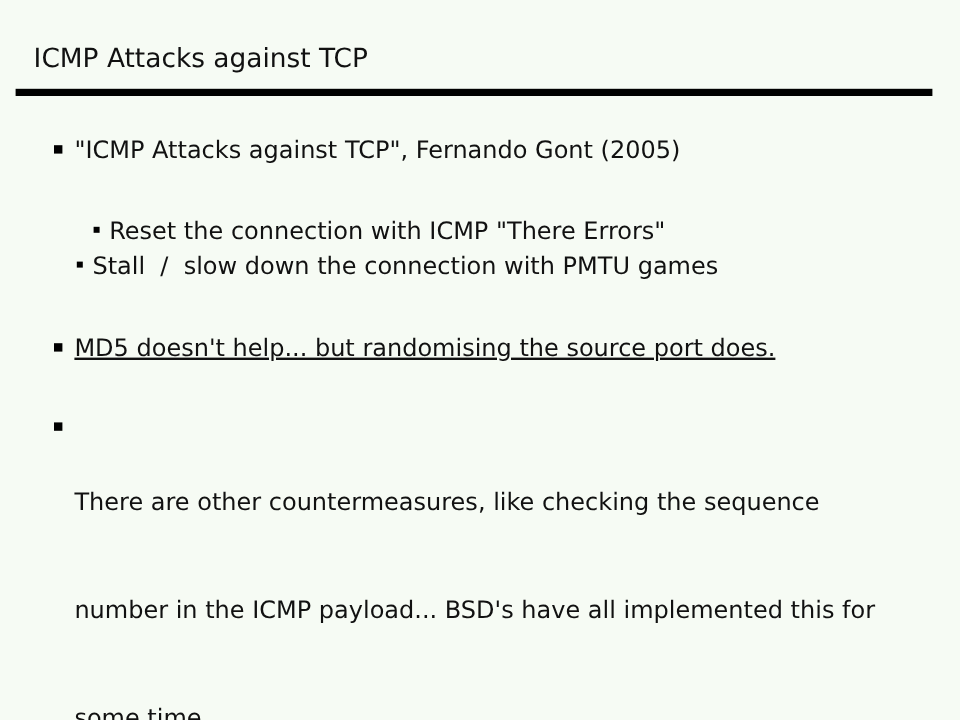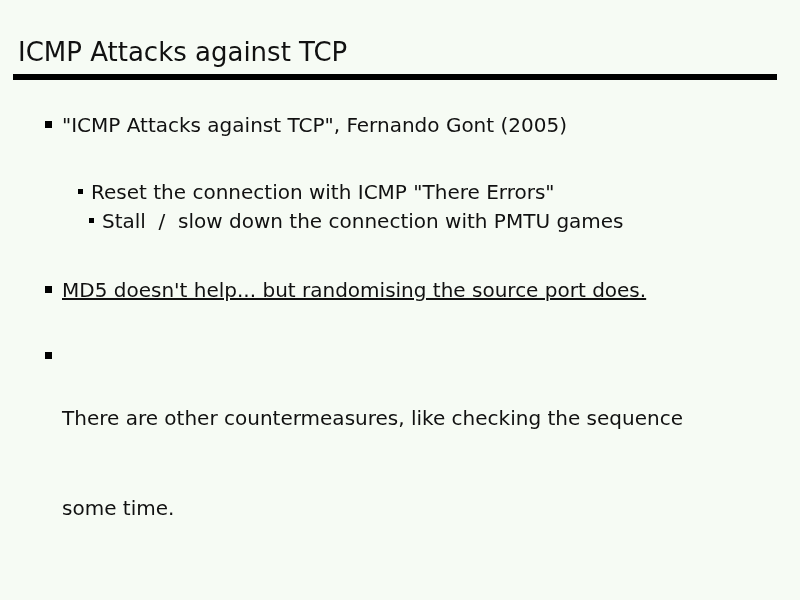--- a/index.html
+++ b/index.html
@@ -7,23 +7,23 @@
     width: 800px;
     height: 600px;
     position: relative;
     background: #f6fbf4;
     color: #111111;
     font-family: "DejaVu Sans", sans-serif;
     overflow: hidden;
   }
   .title {
     position: absolute;
-    left: 18px;
+    left: 28px;
     top: 37px;
-    font-size: 26px;
+    font-size: 22px;
     letter-spacing: 0px;
     white-space: pre;
   }
   .title-rule {
     position: absolute;
     left: 13px;
     top: 74px;
     width: 764px;
     height: 6px;
     background: #000000;
@@ -63,29 +63,30 @@
 <div class="bullet-row" style="left:45px; top:112px;">
   <span class="sq"></span>
   <span>"ICMP Attacks against TCP", Fernando Gont (2005)</span>
 </div>
 
 <div class="bullet-row" style="left:78px; top:179px;">
   <span class="sq small"></span>
   <span>Reset the connection with ICMP "There Errors"</span>
 </div>
 
-<div class="bullet-row" style="left:89px; top:208px;text-align:right;">
+<div class="bullet-row" style="left:64px; top:208px;text-align:right;">
   <span class="sq small"></span>
   <span>Stall  /  slow down the connection with PMTU games</span>
 </div>
 
 <div class="bullet-row" style="left:45px; top:277px;text-decoration:underline;">
   <span class="sq"></span>
   <span>MD5 doesn't help... but randomising the source port does.</span>
 </div>
 
 <div class="bullet-row" style="left:45px; top:343px;">
   <span class="sq"></span>
   <span class="para-lines">
     <span class="line" style="display:block;">There are other countermeasures, like checking the sequence</span>
+    <span class="line" style="display:block;">number in the ICMP payload... BSD's have all implemented this for</span>
     <span class="line" style="display:block;">some time.</span>
   </span>
 </div>
 
 </body></html>

